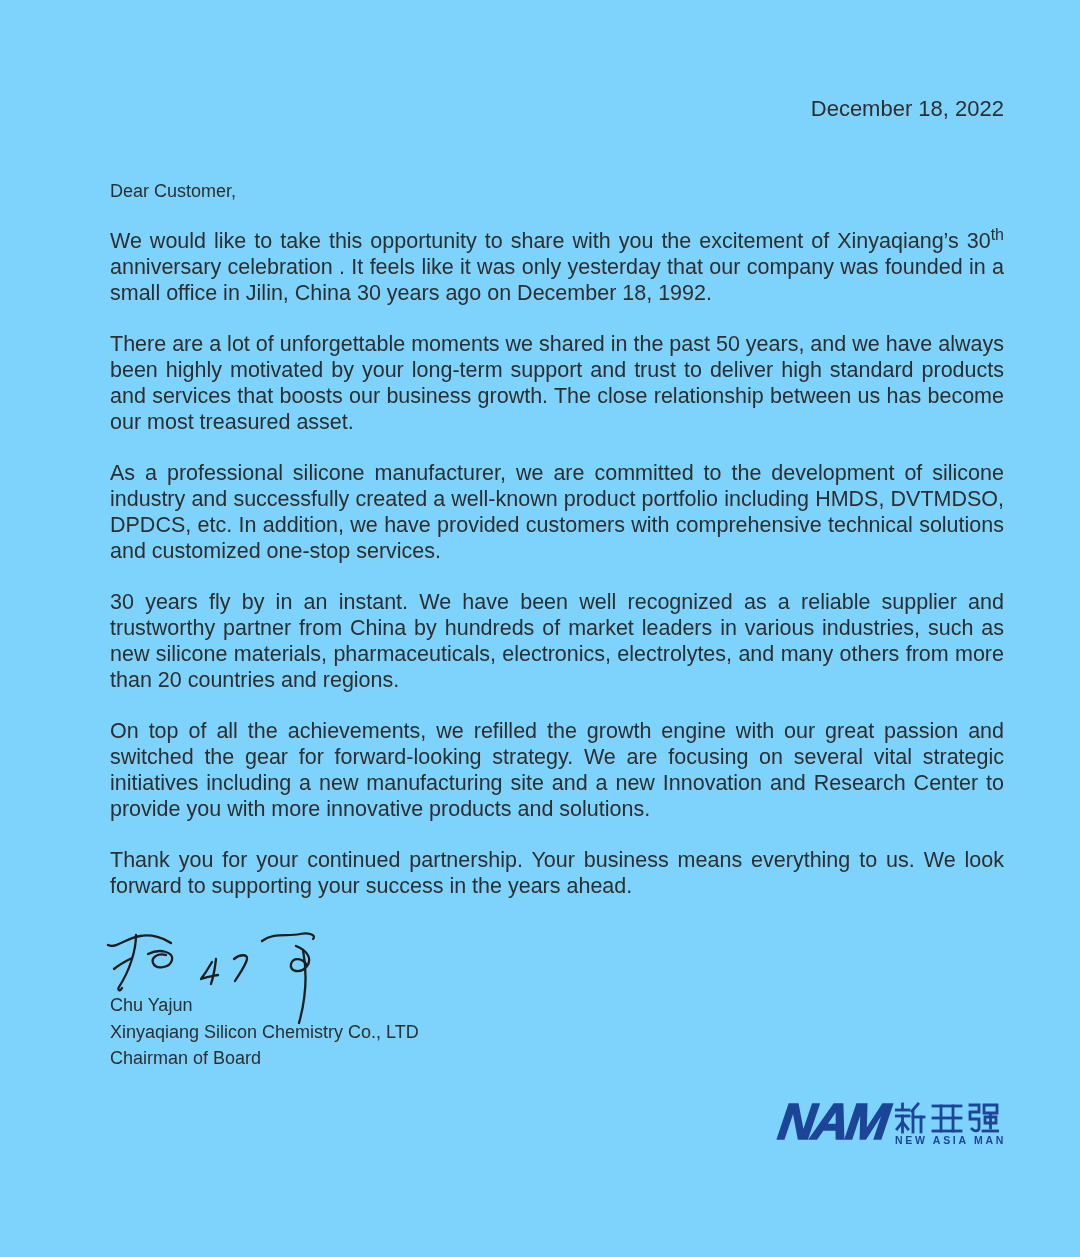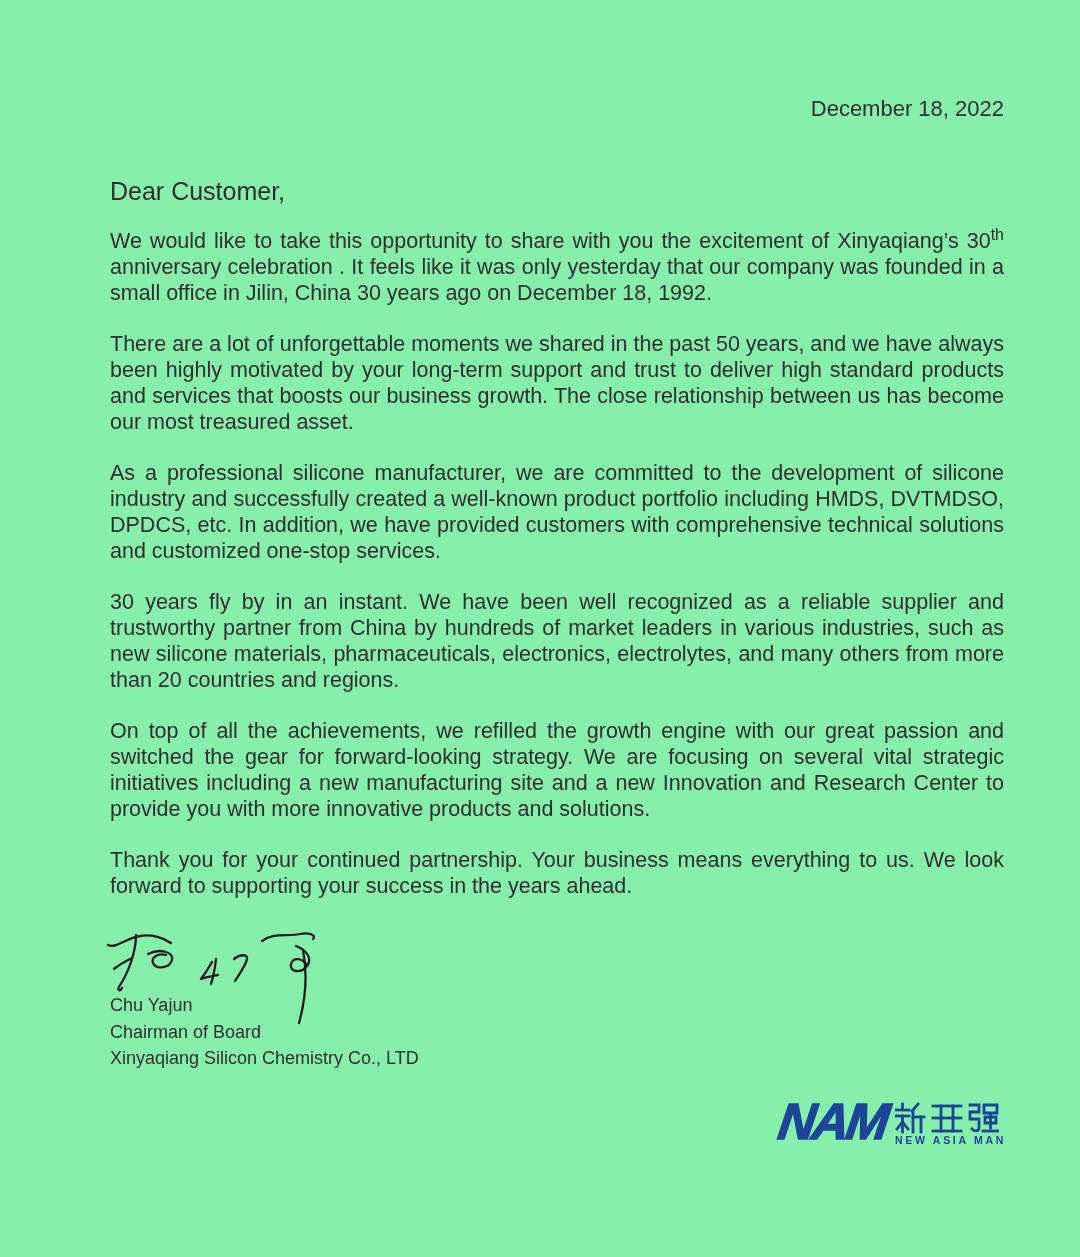--- a/index.html
+++ b/index.html
@@ -4,39 +4,39 @@
 <style>
   html, body {
     margin: 0;
     padding: 0;
     background: #ffffff;
   }
   .page {
     position: relative;
     width: 1080px;
     height: 1257px;
-    background: #86efac;
+    background: #7dd3fc;
     font-family: "Liberation Sans", "DejaVu Sans", sans-serif;
     color: #2e2e2e;
     overflow: hidden;
   }
   .content {
     position: absolute;
     left: 110px;
     right: 76px;
     top: 96px;
   }
   .date {
     font-size: 22px;
     line-height: 26px;
     text-align: right;
     margin-bottom: 56px;
   }
   .salutation {
-    font-size: 25px;
+    font-size: 18px;
     line-height: 26px;
     margin-bottom: 24px;
   }
   p.para {
     font-size: 21.5px;
     line-height: 26px;
     text-align: justify;
     margin: 0 0 25px 0;
   }
   p.para sup {
@@ -134,22 +134,22 @@
 
           <path d="M156,15 C168,6 182,11 194,8 C202,6 211,9 207,13"></path>
           <path d="M190,20 C200,24 207,32 201,40 C195,48 183,46 185,38 C187,31 196,32 200,38"></path>
           <path d="M197,24 C201,45 200,72 193,97"></path>
         </g>
       </svg>
     </div>
 
     <div class="signer">
       <div>Chu Yajun</div>
+      <div>Xinyaqiang Silicon Chemistry Co., LTD</div>
       <div>Chairman of Board</div>
-      <div>Xinyaqiang Silicon Chemistry Co., LTD</div>
     </div>
   </div>
 
   <div class="logo" style="color:#1c4598;">
     <div class="logo-nam">NAM</div>
     <div class="logo-right">
       <svg width="104" height="32" viewBox="0 0 104 32" aria-label="新亞強">
         <g fill="none" stroke="#1c4598" stroke-width="2.8" stroke-linecap="square">
 
           <path d="M1,8 H14"></path>

